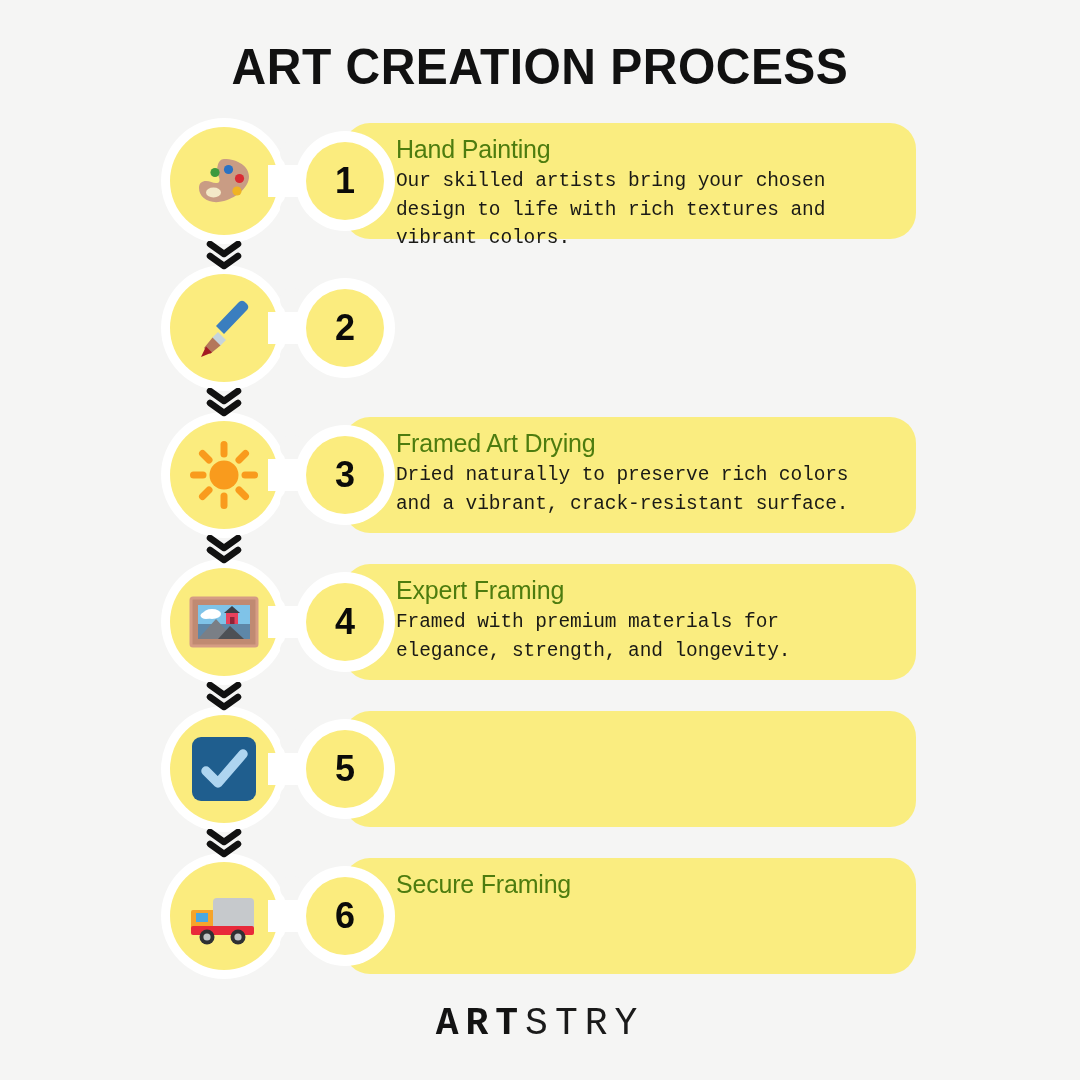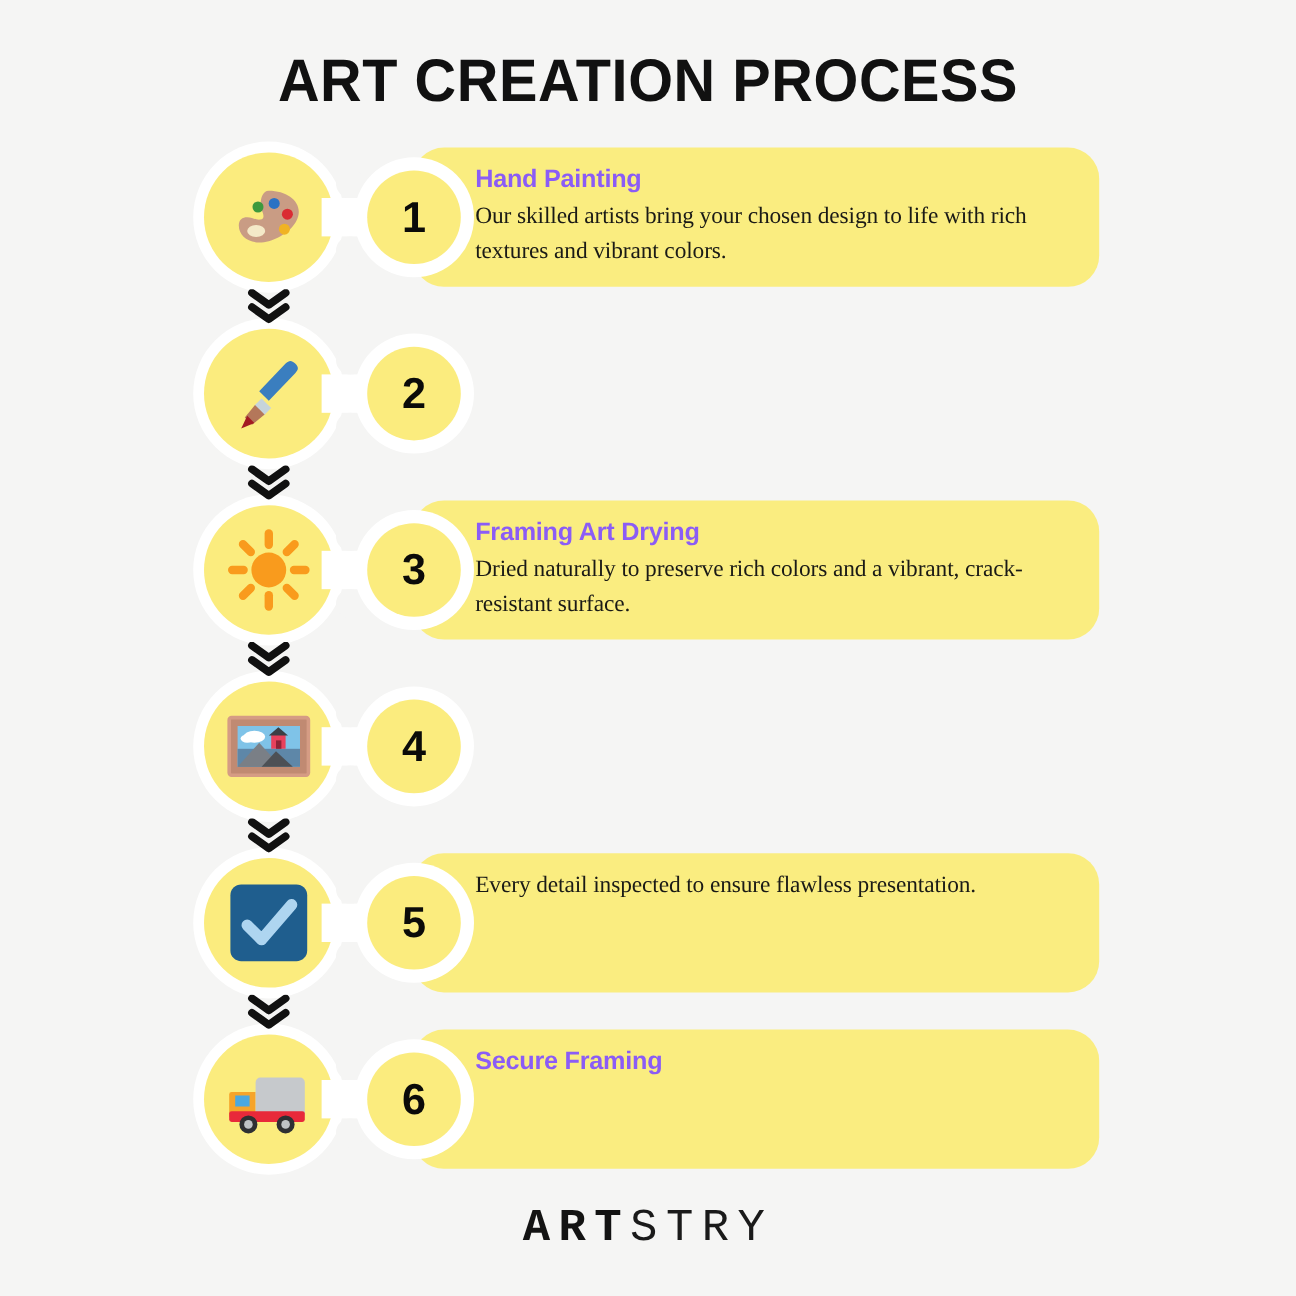--- a/index.html
+++ b/index.html
@@ -54,30 +54,30 @@
     top: 0;
     width: 572px;
     height: 116px;
     background: #FAED80;
     border-radius: 26px;
     padding: 11px 28px 0 52px;
   }
 
   .card-title {
     font-family: "Liberation Sans", sans-serif;
-    font-weight: bold;
-    font-size: 21px;
+    font-weight: normal;
+    font-size: 25px;
     line-height: 31px;
-    color: #8b5cf6;
+    color: #4d7c0f;
     letter-spacing: -0.2px;
     white-space: nowrap;
   }
 
   .card-desc {
-    font-family: Liberation Serif, serif;
+    font-family: Liberation Mono, monospace;
     font-weight: normal;
     font-size: 19.5px;
     line-height: 28.5px;
     color: #1A1A16;
     letter-spacing: -0.1px;
     margin-top: 2px;
     max-width: 498px;
   }
 
   
@@ -222,21 +222,21 @@
           <line x1="14.5" y1="14.5" x2="21" y2="21"></line>
           <line x1="51" y1="51" x2="57.5" y2="57.5"></line>
           <line x1="57.5" y1="14.5" x2="51" y2="21"></line>
           <line x1="21" y1="51" x2="14.5" y2="57.5"></line>
         </g>
       </svg>
     </div>
     <div class="connector-bar"></div>
     <div class="badge">3</div>
     <div class="card">
-      <div class="card-title">Framing Art Drying</div>
+      <div class="card-title">Framed Art Drying</div>
       <div class="card-desc">Dried naturally to preserve rich colors and a vibrant, crack-resistant surface.</div>
     </div>
     <svg class="chevron" viewBox="0 0 38 30">
       <path d="M5 3 L19 13 L33 3" fill="none" stroke="#111111" stroke-width="6.5" stroke-linecap="round" stroke-linejoin="round"></path>
       <path d="M5 15 L19 25 L33 15" fill="none" stroke="#111111" stroke-width="6.5" stroke-linecap="round" stroke-linejoin="round"></path>
     </svg>
   </div>
 
   <div class="step">
     <div class="icon-bubble">
@@ -249,37 +249,40 @@
         <rect x="10" y="38" width="52" height="15" fill="#5E87A8"></rect>
         <path d="M10 53 L28 33 L46 53 Z" fill="#7A7F86"></path>
         <path d="M30 53 L42 40 L56 53 Z" fill="#4D5055"></path>
         <path d="M38 26 L50 26 L50 38 L38 38 Z" fill="#E8415C"></path>
         <path d="M36 27 L44 20 L52 27 Z" fill="#3C3F45"></path>
         <rect x="42" y="31" width="4.5" height="7" fill="#8E2437"></rect>
       </svg>
     </div>
     <div class="connector-bar"></div>
     <div class="badge">4</div>
+    <div class="card">
+      <div class="card-title">Expert Framing</div>
+      <div class="card-desc">Framed with premium materials for elegance, strength, and longevity.</div>
+    </div>
     <svg class="chevron" viewBox="0 0 38 30">
       <path d="M5 3 L19 13 L33 3" fill="none" stroke="#111111" stroke-width="6.5" stroke-linecap="round" stroke-linejoin="round"></path>
       <path d="M5 15 L19 25 L33 15" fill="none" stroke="#111111" stroke-width="6.5" stroke-linecap="round" stroke-linejoin="round"></path>
     </svg>
   </div>
 
   <div class="step">
     <div class="icon-bubble">
       <svg width="72" height="72" viewBox="0 0 72 72">
         <rect x="4" y="4" width="64" height="64" rx="9" fill="#1F5E8E"></rect>
         <path d="M18 38 L30 50 L55 21" fill="none" stroke="#AED5F0" stroke-width="9.5" stroke-linecap="round" stroke-linejoin="round"></path>
       </svg>
     </div>
     <div class="connector-bar"></div>
     <div class="badge">5</div>
     <div class="card">
-      <div class="card-desc">Every detail inspected to ensure flawless presentation.</div>
     </div>
     <svg class="chevron" viewBox="0 0 38 30">
       <path d="M5 3 L19 13 L33 3" fill="none" stroke="#111111" stroke-width="6.5" stroke-linecap="round" stroke-linejoin="round"></path>
       <path d="M5 15 L19 25 L33 15" fill="none" stroke="#111111" stroke-width="6.5" stroke-linecap="round" stroke-linejoin="round"></path>
     </svg>
   </div>
 
   <div class="step">
     <div class="icon-bubble">
       <svg width="72" height="72" viewBox="0 0 72 72">

